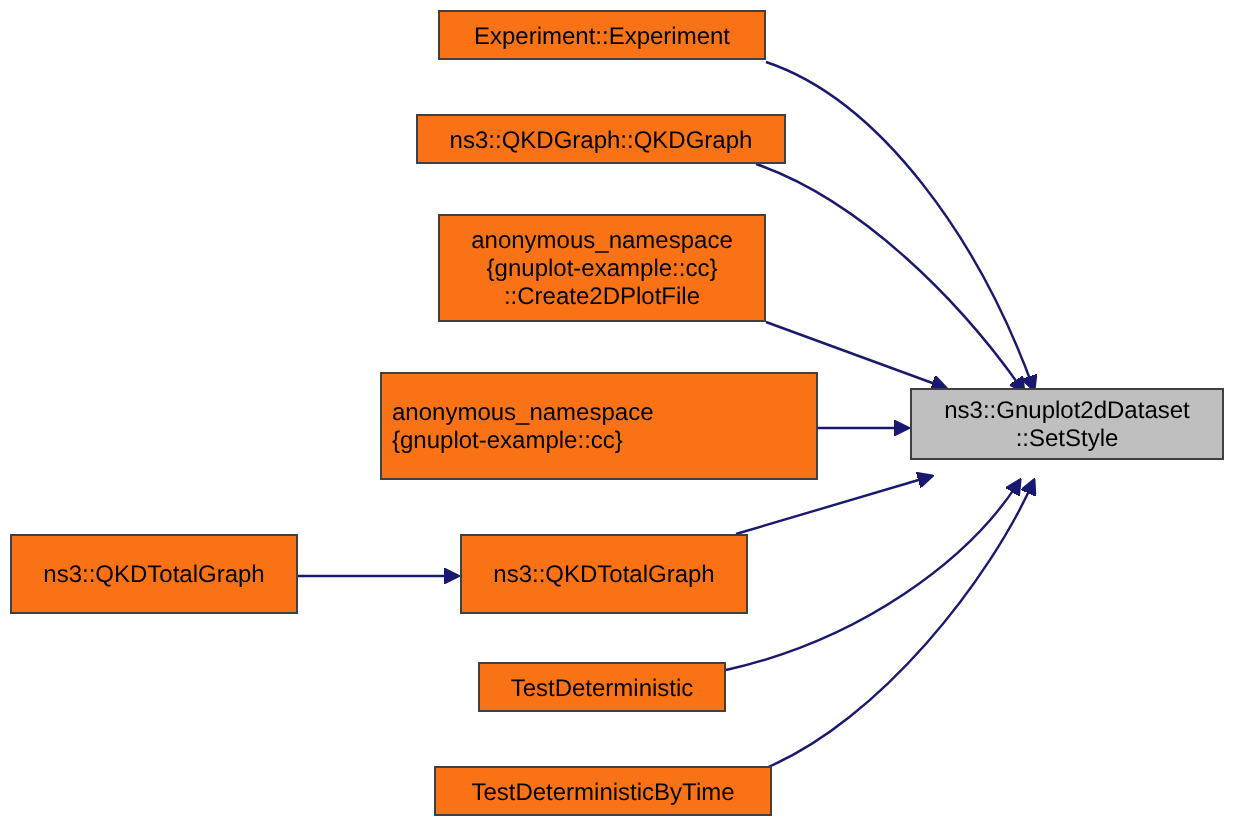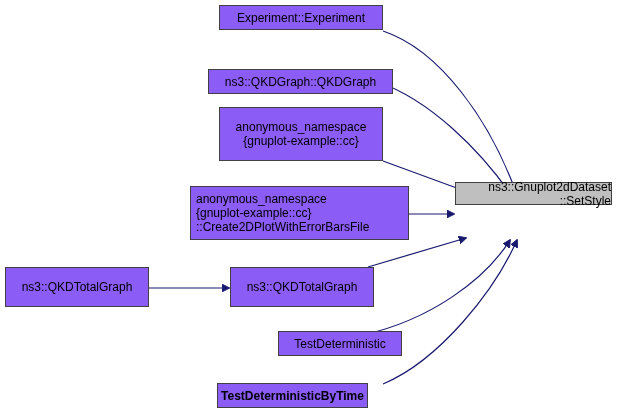--- a/index.html
+++ b/index.html
@@ -1,20 +1,20 @@
 <!DOCTYPE html>
 <html><head>
 <meta charset="utf-8">
 <style>
   html, body { margin: 0; padding: 0; background: #ffffff; }
   body { width: 617px; height: 416px; position: relative; overflow: hidden;
          font-family: "Liberation Sans", sans-serif; }
   svg { position: absolute; left: 0; top: 0; }
   .node { position: absolute; box-sizing: border-box; border: 1px solid #404040;
-          background: #8b5cf6; color: #000000; font-size: 12px; line-height: 14px;
+          background: #f97316; color: #000000; font-size: 12px; line-height: 14px;
           display: flex; flex-direction: column; justify-content: center; text-align: center;
           white-space: nowrap; }
   .node.left { text-align: left; padding-left: 5px; }
   .node.focus { background: #bfbfbf; }
   .node span { display: block; }
 </style>
 </head>
 <body>
 
 <svg width="617" height="416">
@@ -32,47 +32,47 @@
     <path d="M363,335 C430,320 485,280 510,240" marker-end="url(#arr)"></path>
     <path d="M383,384 C440,360 495,290 517,240" marker-end="url(#arr)"></path>
     <path d="M148,288 L229,288" marker-end="url(#arr)"></path>
   </g>
 </svg>
 
 <div class="node" style="left:219px;top:5px;width:164px;height:25px;">
   <span>Experiment::Experiment</span>
 </div>
 
-<div class="node" style="left:208px;top:69px;width:185px;height:25px;">
+<div class="node" style="left:208px;top:57px;width:185px;height:25px;">
   <span>ns3::QKDGraph::QKDGraph</span>
 </div>
 
 <div class="node" style="left:219px;top:107px;width:164px;height:54px;">
   <span>anonymous_namespace</span>
   <span>{gnuplot-example::cc}</span>
+  <span>::Create2DPlotFile</span>
 </div>
 
 <div class="node left" style="left:190px;top:186px;width:219px;height:54px;">
   <span>anonymous_namespace</span>
   <span>{gnuplot-example::cc}</span>
-  <span>::Create2DPlotWithErrorBarsFile</span>
 </div>
 
 <div class="node" style="left:230px;top:267px;width:144px;height:40px;">
   <span>ns3::QKDTotalGraph</span>
 </div>
 
-<div class="node" style="left:239px;top:331px;width:124px;height:25px;margin-left:39px;">
+<div class="node" style="left:239px;top:331px;width:124px;height:25px;">
   <span>TestDeterministic</span>
 </div>
 
-<div class="node" style="left:217px;top:383px;width:151px;height:25px;font-weight:bold;">
+<div class="node" style="left:217px;top:383px;width:169px;height:25px;">
   <span>TestDeterministicByTime</span>
 </div>
 
 <div class="node" style="left:5px;top:267px;width:144px;height:40px;">
   <span>ns3::QKDTotalGraph</span>
 </div>
 
-<div class="node focus" style="left:455px;top:182px;width:157px;height:23px;text-align:right;">
+<div class="node focus" style="left:455px;top:194px;width:157px;height:36px;">
   <span>ns3::Gnuplot2dDataset</span>
   <span>::SetStyle</span>
 </div>
 
 </body></html>

